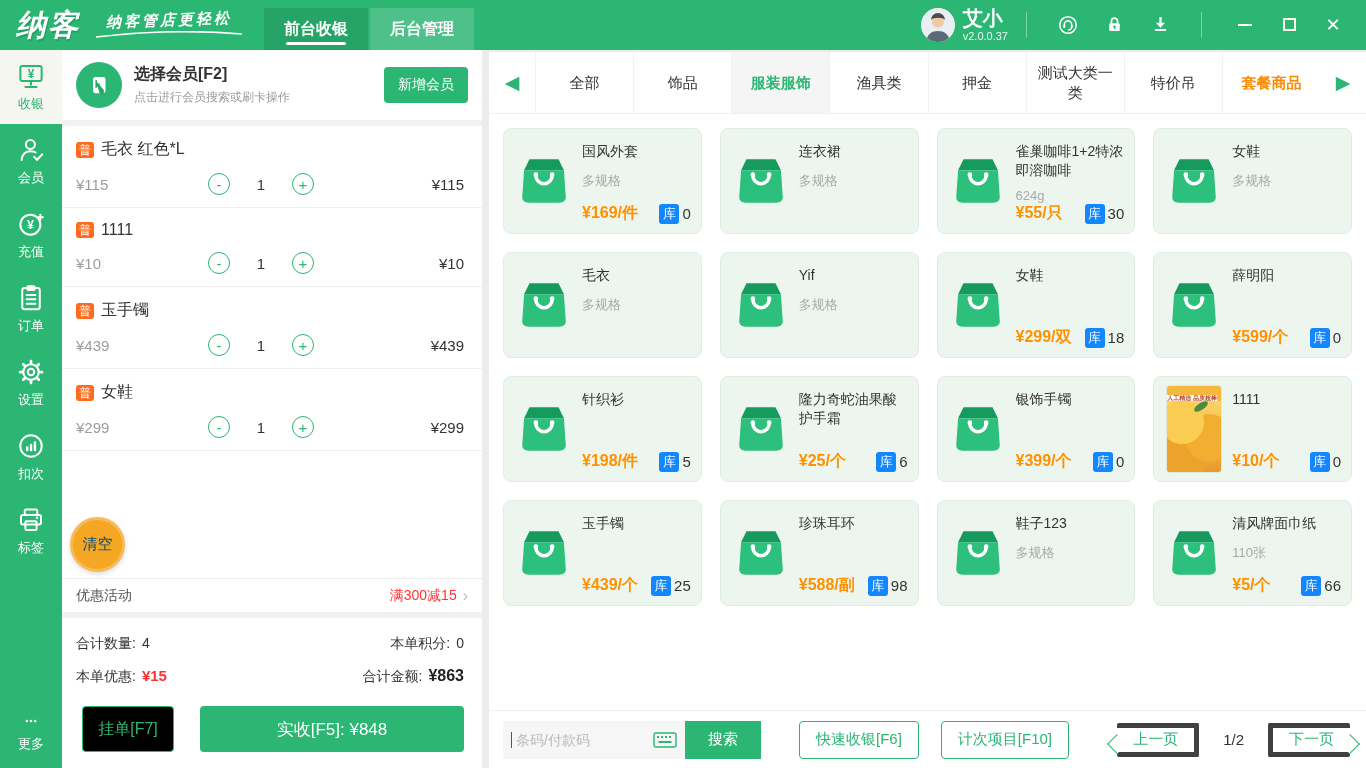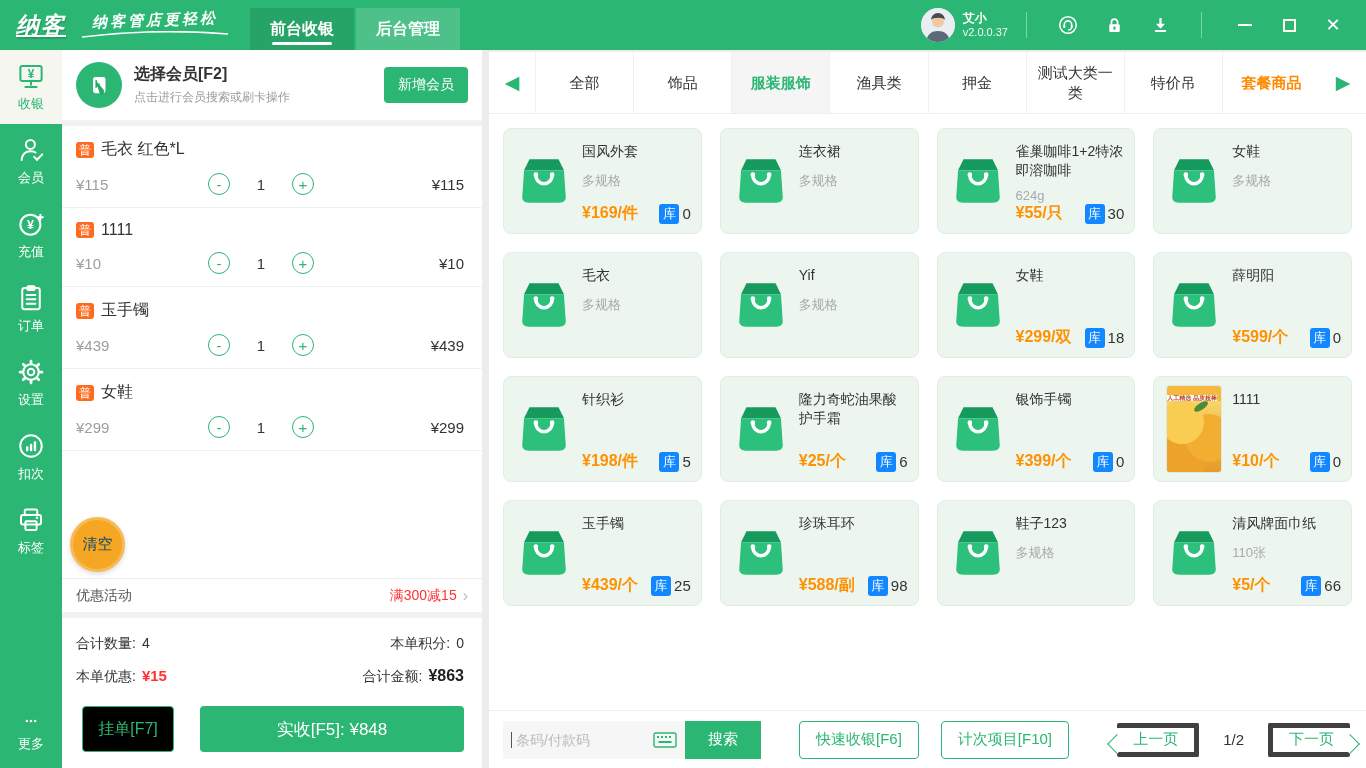--- a/index.html
+++ b/index.html
@@ -1,32 +1,32 @@
 <!DOCTYPE html>
 <html><head>
 <meta charset="utf-8">
 <style>
   * { margin:0; padding:0; box-sizing:border-box; }
   html,body { width:1366px; height:768px; overflow:hidden; font-family:"Liberation Sans","DejaVu Sans",sans-serif; background:#ececec; }
   #app { width:1366px; height:768px; display:flex; flex-direction:column; }
 
   
   .topbar { height:50px; background:#2bb673; display:flex; align-items:center; color:#fff; flex:0 0 auto; }
-  .logo { font-size:23px; font-weight:800; font-style:italic; letter-spacing:2px; margin-left:16px; text-shadow:1px 2px 0 rgba(0,0,0,.12);text-decoration:underline; }
+  .logo { font-size:30px; font-weight:800; font-style:italic; letter-spacing:2px; margin-left:16px; text-shadow:1px 2px 0 rgba(0,0,0,.12); }
   .slogan-wrap { margin-left:14px; display:flex; flex-direction:column; align-items:center; }
   .slogan { font-size:15px; font-style:italic; letter-spacing:3px; font-weight:600; transform:rotate(-2deg); }
   .slogan-swoosh { margin-top:1px; }
   .nav-tabs { display:flex; align-self:flex-end; margin-left:20px; height:42px; }
   .nav-tab { position:relative; min-width:100px; padding:0 20px; display:flex; align-items:center; justify-content:center; font-size:16px; font-weight:700; cursor:default; background:rgba(255,255,255,.16); margin-right:2px; }
   .nav-tab.active { background:rgba(0,0,0,.10); }
   .nav-tab.active::after { content:""; position:absolute; bottom:5px; left:22px; right:22px; height:3px; background:#fff; border-radius:2px; }
   .top-right { margin-left:auto; display:flex; align-items:center; margin-right:14px; }
   .avatar { width:34px; height:34px; border-radius:50%; background:#eef2f5; overflow:hidden; flex:0 0 auto; }
   .user-meta { margin-left:8px; line-height:1.15; }
-  .user-name { font-size:12px; font-weight:700; }
+  .user-name { font-size:20px; font-weight:700; }
   .user-version { font-size:11px; opacity:.92; }
   .tb-divider { width:1px; height:26px; background:rgba(255,255,255,.4); margin:0 18px; }
   .tb-icon { width:24px; height:24px; margin:0 11px; display:flex; align-items:center; justify-content:center; }
   .win-btn { width:38px; height:34px; display:flex; align-items:center; justify-content:center; margin-left:6px; }
   .win-min { width:14px; height:2.5px; background:#fff; }
   .win-max { width:13px; height:13px; border:2px solid #fffceb; }
   .win-close { font-size:18px; font-weight:700; color:#fff; line-height:1; }
 
   
   .body-row { flex:1; display:flex; background:#ececec; min-height:0; }

